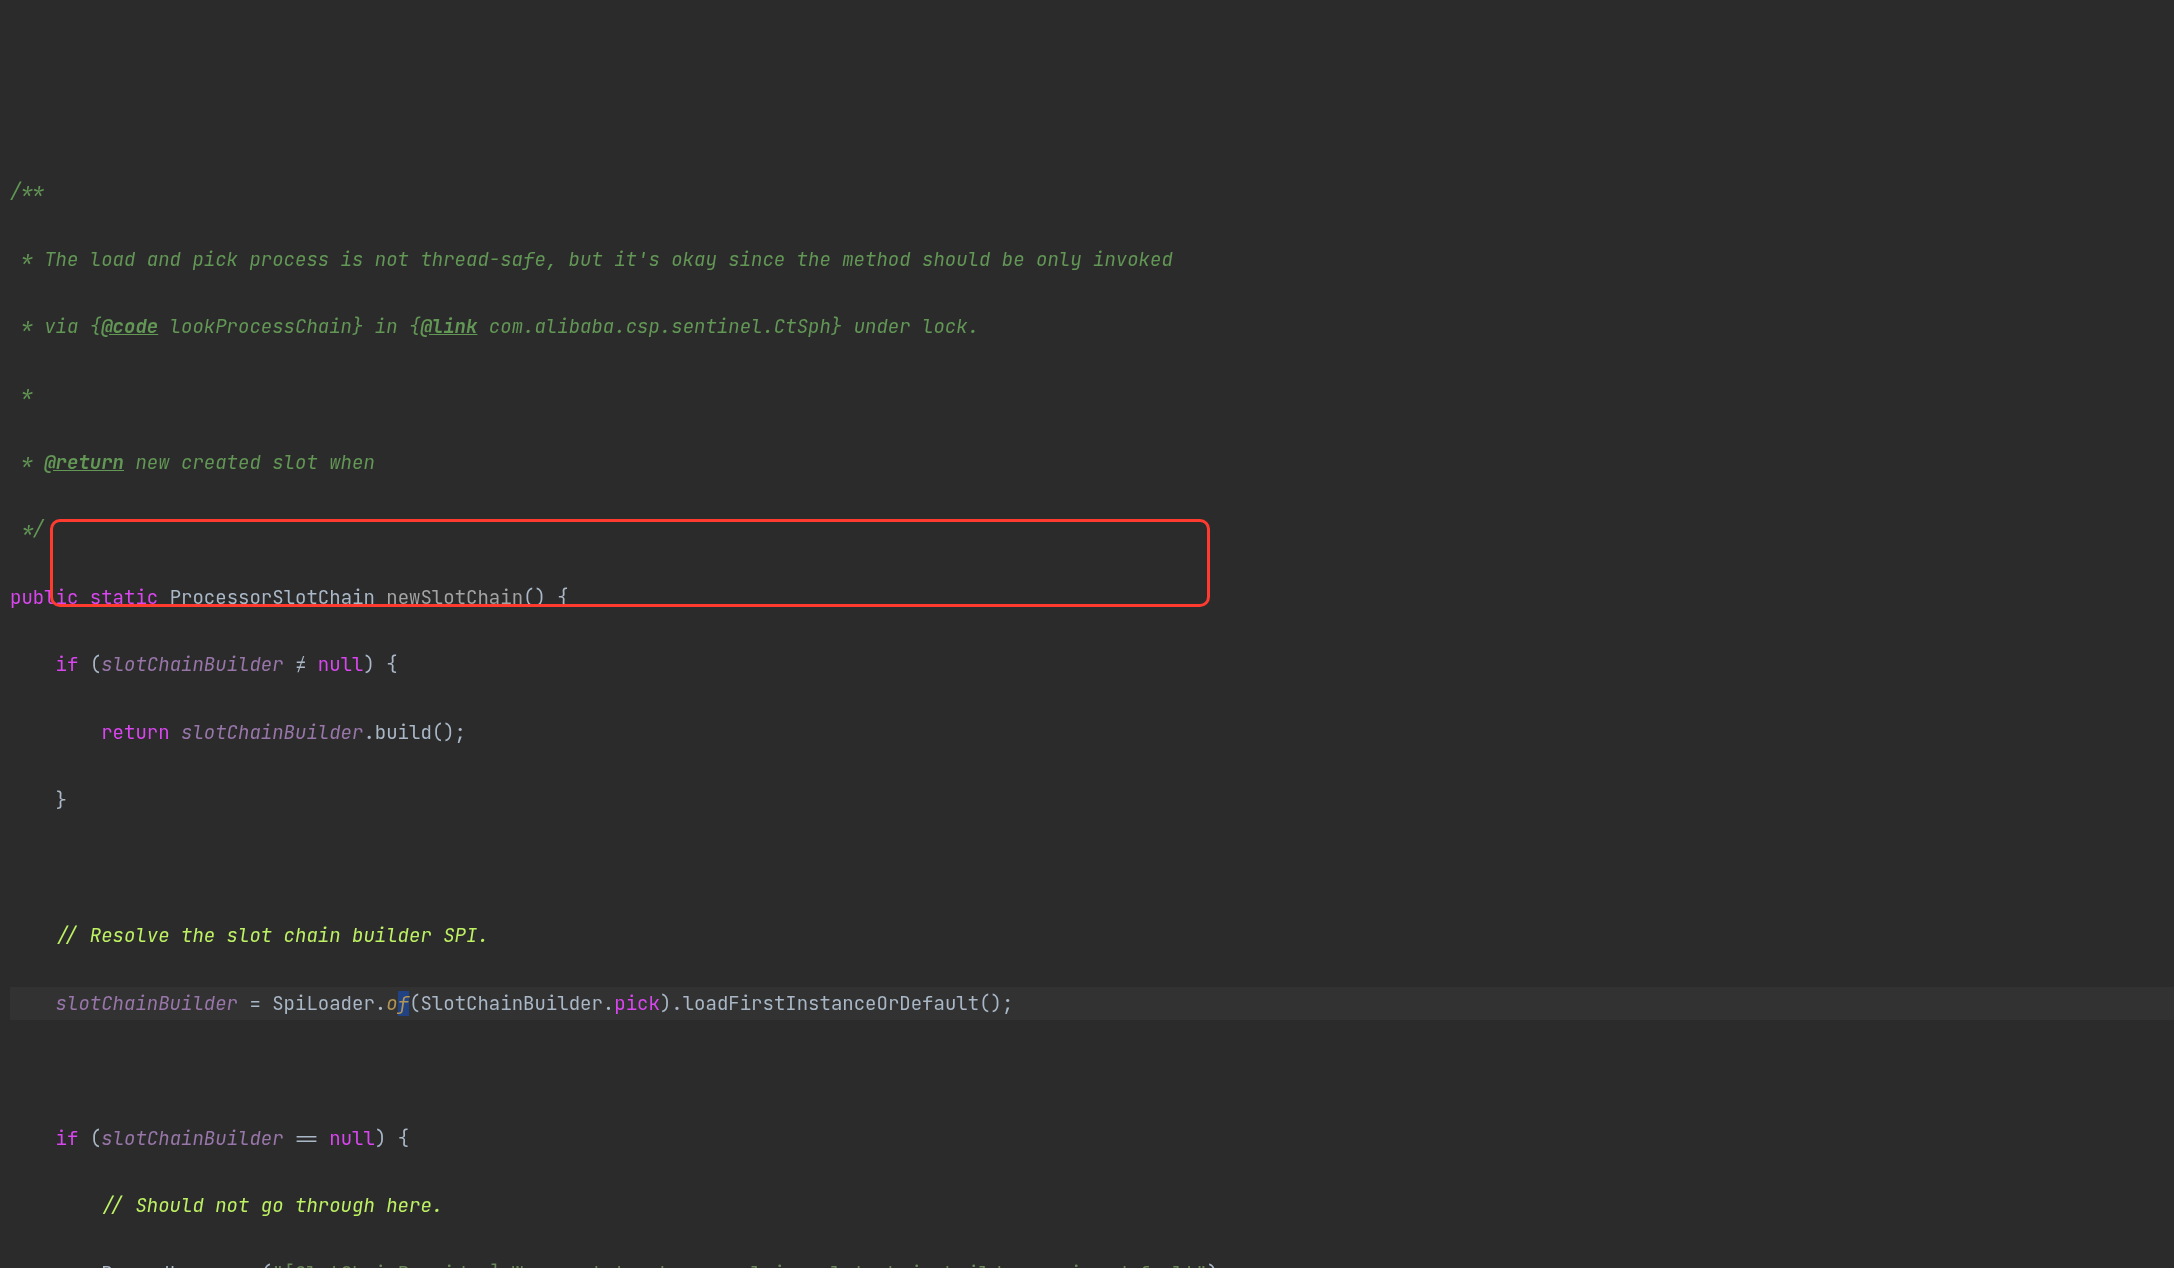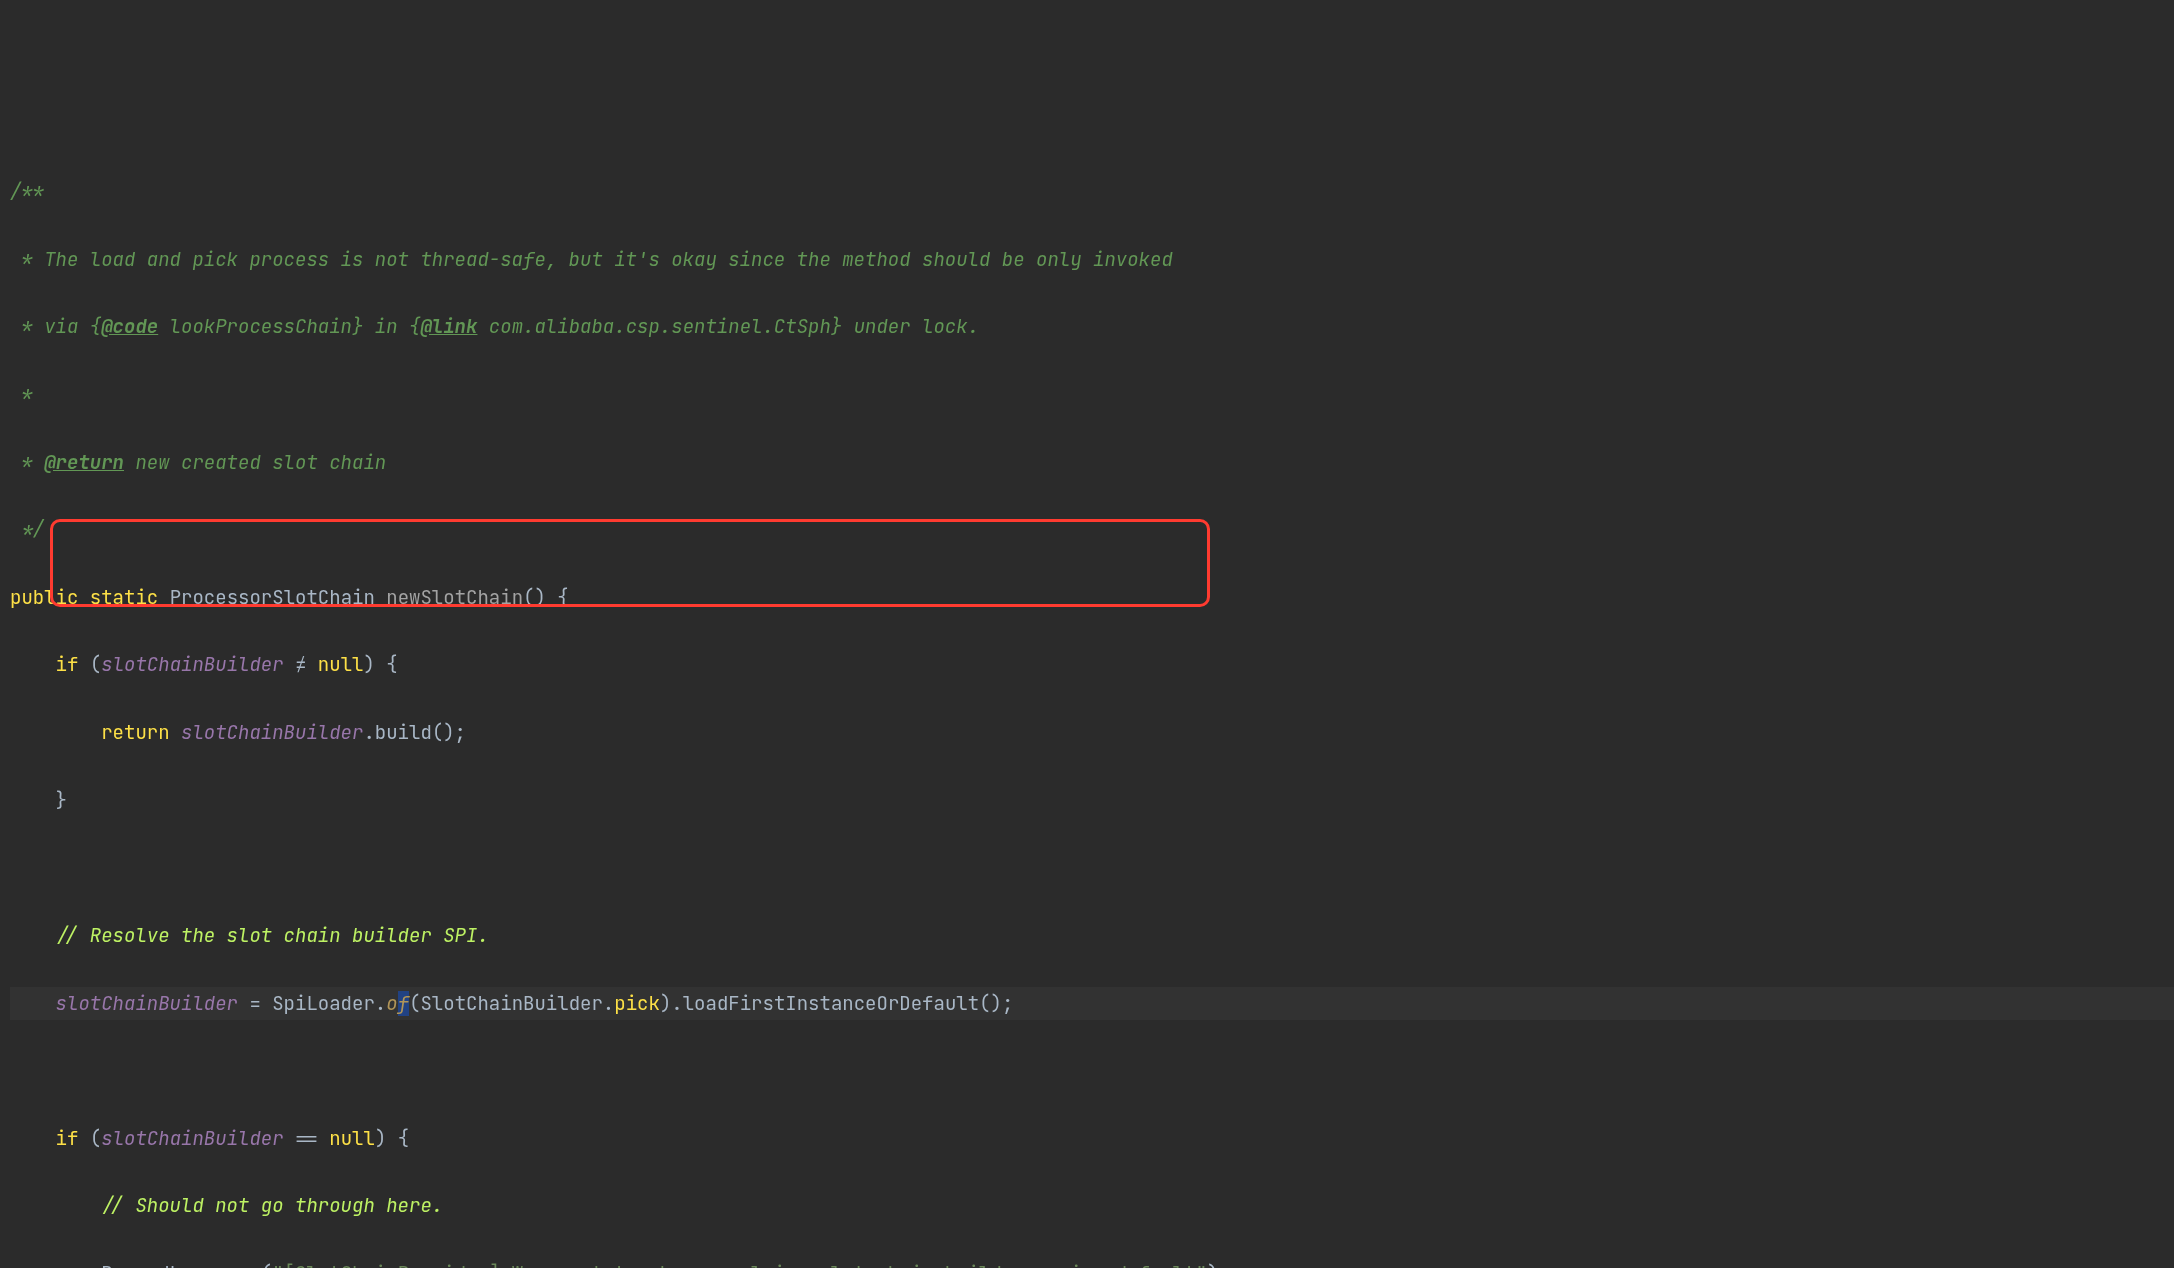--- a/index.html
+++ b/index.html
@@ -9,21 +9,21 @@
     font-size: 19px;
     line-height: 1.78;
     color: #a9b7c6;
     padding: 6px 0 6px 10px;
     white-space: pre;
     overflow-x: auto;
   }
   .c-comment   { color: #bef264; font-style: italic; }
   .c-doccom    { color: #629755; font-style: italic; }
   .c-doctag    { color: #629755; font-style: italic; font-weight: bold; text-decoration: underline; text-align: center; }
-  .c-keyword   { color: #fde047; }
+  .c-keyword   { color: #d946ef; }
   .c-type      { color: #a9b7c6; text-align: center; }
   .c-method    { color: #a3a3a3; }
   .c-field     { color: #9876aa; font-style: italic; }
   .c-staticm   { color: #b19558; font-style: italic; }
   .c-string    { color: #6a8759; }
   .c-sel       { background: #214283; }
   .c-op        { color: #a9b7c6; }
   .c-brace     { color: #a9b7c6; }
   .line { display: block; }
   .hl-line { background: #323232; }
@@ -38,21 +38,21 @@
 </head>
 <body>
 
 
 
 <div class="code-wrap">
 <span class="line"><span class="c-doccom">/**</span></span>
 <span class="line"><span class="c-doccom"> * The load and pick process is not thread-safe, but it's okay since the method should be only invoked</span></span>
 <span class="line"><span class="c-doccom"> * via {</span><span class="c-doctag">@code</span><span class="c-doccom"> lookProcessChain} in {</span><span class="c-doctag">@link</span><span class="c-doccom"> com.alibaba.csp.sentinel.CtSph} under lock.</span></span>
 <span class="line"><span class="c-doccom"> *</span></span>
-<span class="line"><span class="c-doccom"> * </span><span class="c-doctag">@return</span><span class="c-doccom"> new created slot chain</span></span>
+<span class="line"><span class="c-doccom"> * </span><span class="c-doctag">@return</span><span class="c-doccom"> new created slot when</span></span>
 <span class="line"><span class="c-doccom"> */</span></span>
 <span class="line"><span class="c-keyword">public</span> <span class="c-keyword">static</span> <span class="c-type">ProcessorSlotChain</span> <span class="c-method">newSlotChain</span><span class="c-brace">()</span><span class="c-brace"> {</span></span>
 <span class="line">    <span class="c-keyword">if</span> (<span class="c-field">slotChainBuilder</span> <span class="c-op">≠</span> <span class="c-keyword">null</span>) {</span>
 <span class="line">        <span class="c-keyword">return</span> <span class="c-field">slotChainBuilder</span><span>.build();</span></span>
 <span class="line">    }</span>
 <span class="line"> </span>
 <span class="line">    <span class="c-comment">// Resolve the slot chain builder SPI.</span></span>
 <span class="line hl-line">    <span class="c-field">slotChainBuilder</span><span> = </span><span class="c-type">SpiLoader</span><span>.</span><span class="c-staticm">o</span><span class="c-staticm c-sel">f</span><span>(</span><span class="c-type">SlotChainBuilder</span><span>.</span><span class="c-keyword">pick</span><span>).loadFirstInstanceOrDefault();</span></span>
 <span class="line"> </span>
 <span class="line">    <span class="c-keyword">if</span> (<span class="c-field">slotChainBuilder</span> <span class="c-op">==</span> <span class="c-keyword">null</span>) {</span>

